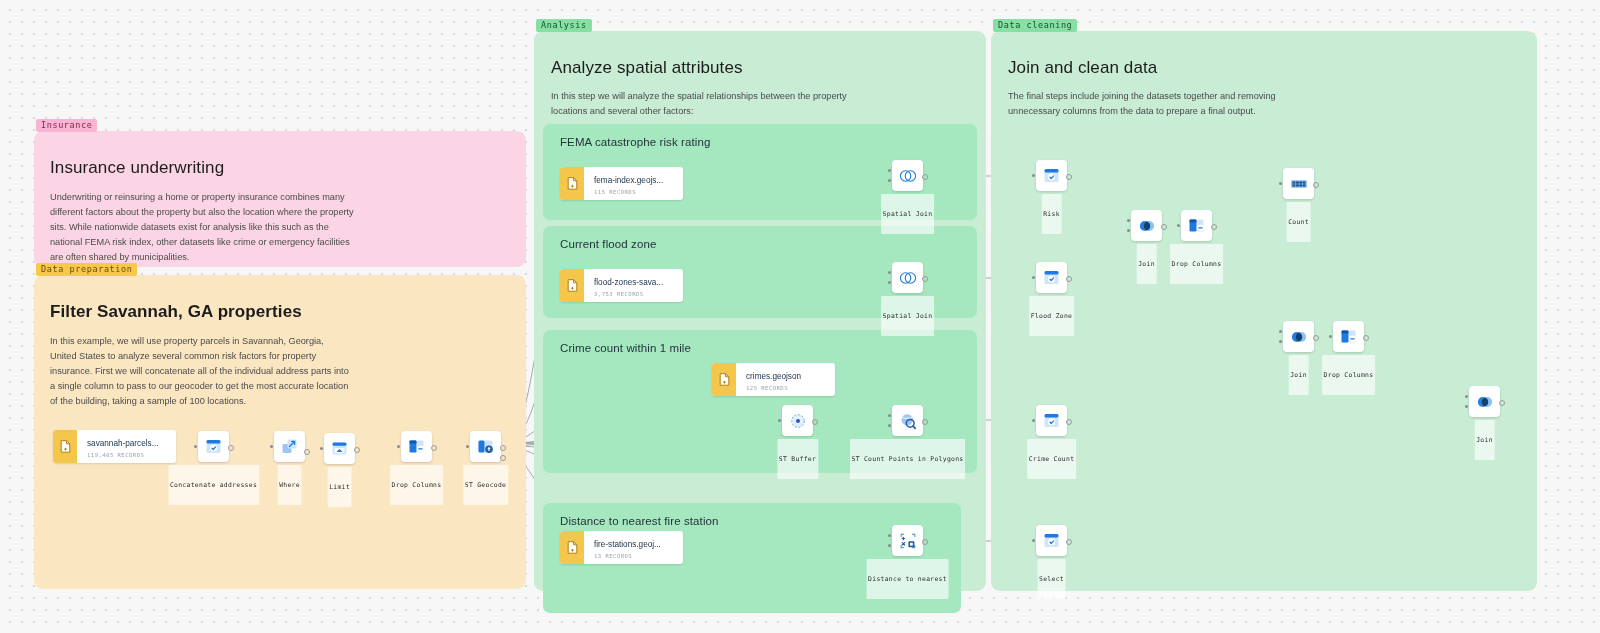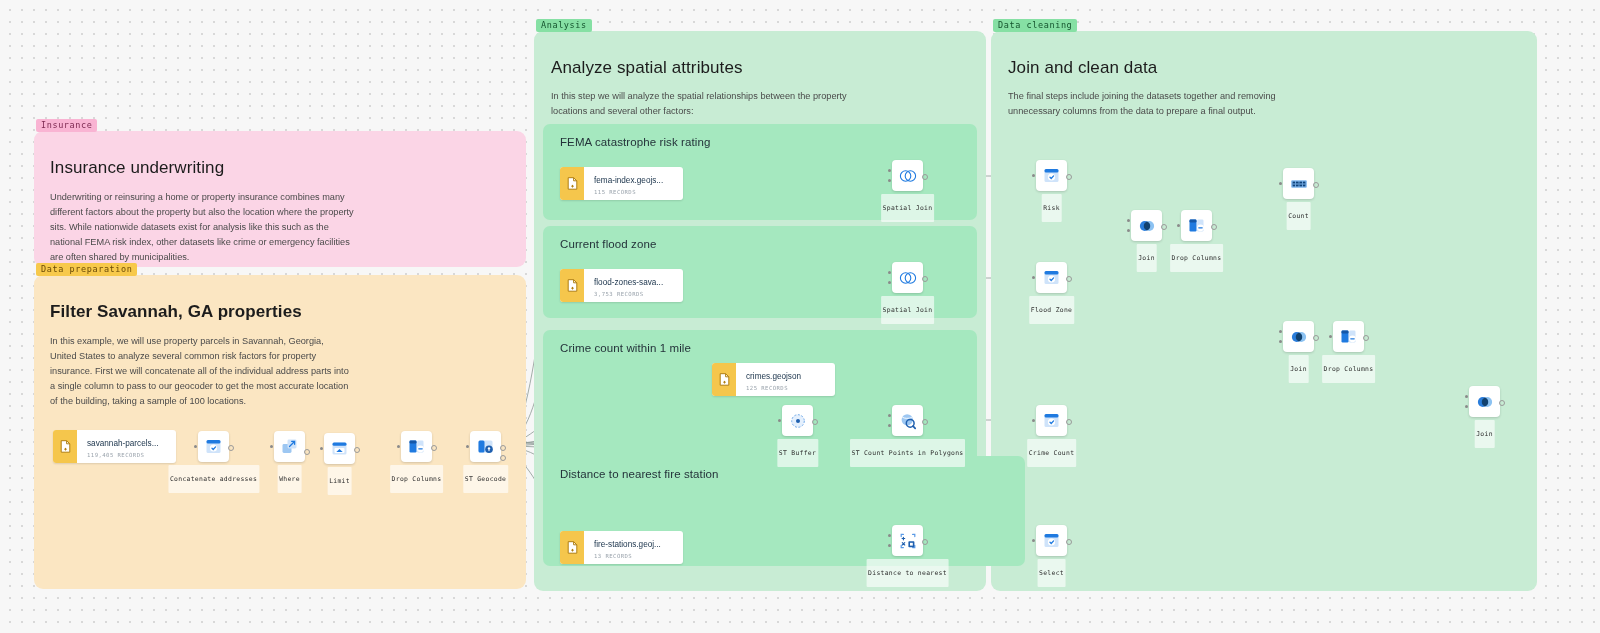--- a/index.html
+++ b/index.html
@@ -102,21 +102,21 @@
   .node{position:absolute;width:31px;height:31px;}
   .node .nbox{
     width:31px;height:31px;background:#fff;border-radius:4px;
     box-shadow:0 1px 2.5px rgba(0,0,0,.16);
     display:flex;align-items:center;justify-content:center;
   }
   .node .nlabel{
     position:absolute;top:34px;left:50%;transform:translateX(-50%);
     font-family:"DejaVu Sans Mono", monospace;
     font-size:6.4px;color:#2e2e2e;white-space:nowrap;letter-spacing:.3px;
-    background:rgba(255,255,255,.62);padding:10px 2px;border-radius:1px;
+    background:rgba(255,255,255,.62);padding:16px 2px;border-radius:1px;
   }
   .port{
     position:absolute;width:3px;height:3px;border-radius:50%;
     background:#8a8a8a;top:14px;
   }
   .port.in{left:-4px;}
   .port.in2{left:-4px;top:9px;}
   .port.in3{left:-4px;top:19px;}
   .port.out{right:-4.5px;width:4px;height:4px;background:transparent;border:1px solid #9a9a9a;top:13.5px;}
 
@@ -215,21 +215,21 @@
 
   <div class="subpanel" style="left:543px;top:226px;width:434px;height:92px;">
     <div class="sub-title">Current flood zone</div>
   </div>
   <div class="subpanel" style="left:543px;top:124px;width:434px;height:96px;">
     <div class="sub-title">FEMA catastrophe risk rating</div>
   </div>
   <div class="subpanel" style="left:543px;top:330px;width:434px;height:143px;">
     <div class="sub-title">Crime count within 1 mile</div>
   </div>
-  <div class="subpanel" style="left:543px;top:456px;width:482px;height:110px;">
+  <div class="subpanel" style="left:543px;top:503px;width:418px;height:110px;">
     <div class="sub-title">Distance to nearest fire station</div>
   </div>
 
   <div class="dataset" style="left:53px;top:430px;">
     <div class="ds-icon">
       <svg width="11" height="13" viewBox="0 0 11 13">
           <path d="M1.2 0.7h5.4l3.2 3.1v8.4H1.2z" fill="#fff" stroke="#b07f12" stroke-width="1"></path>
           <path d="M6.6 0.7v3.1h3.2" fill="none" stroke="#b07f12" stroke-width="1"></path>
           <path d="M4.2 9.2h2.6M5.5 7.9v2.6" stroke="#b07f12" stroke-width="1"></path>
         </svg>

